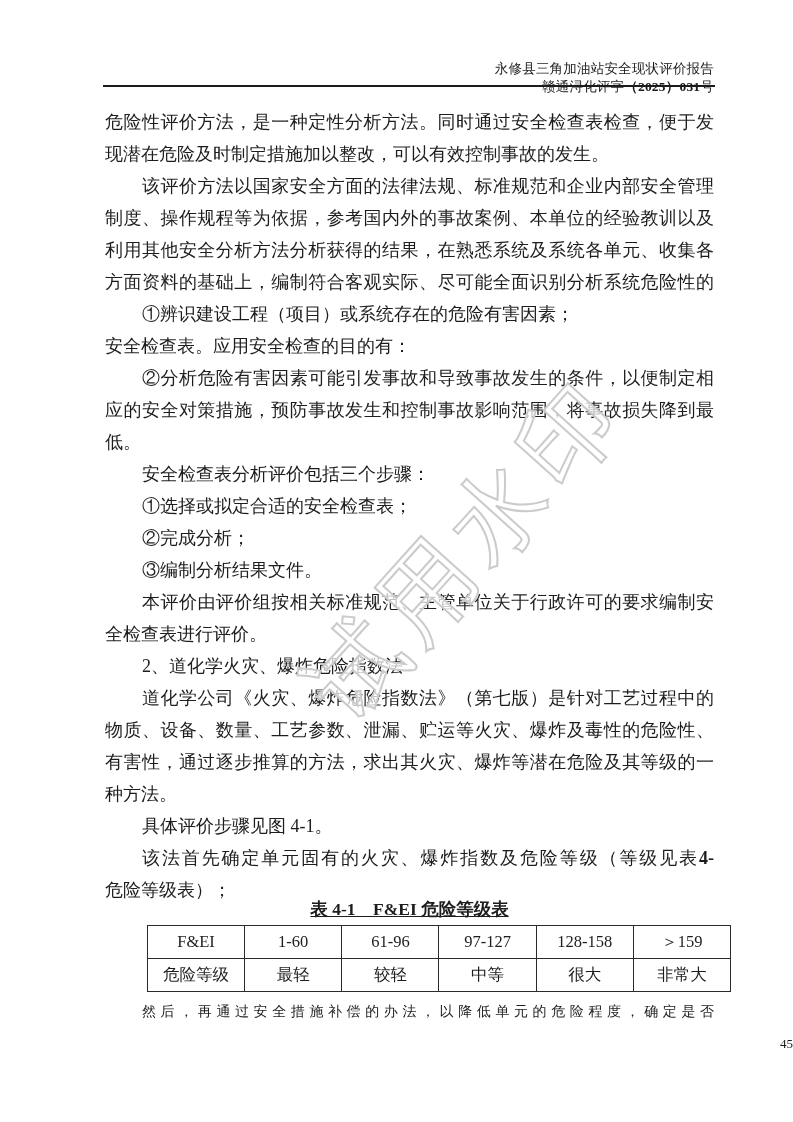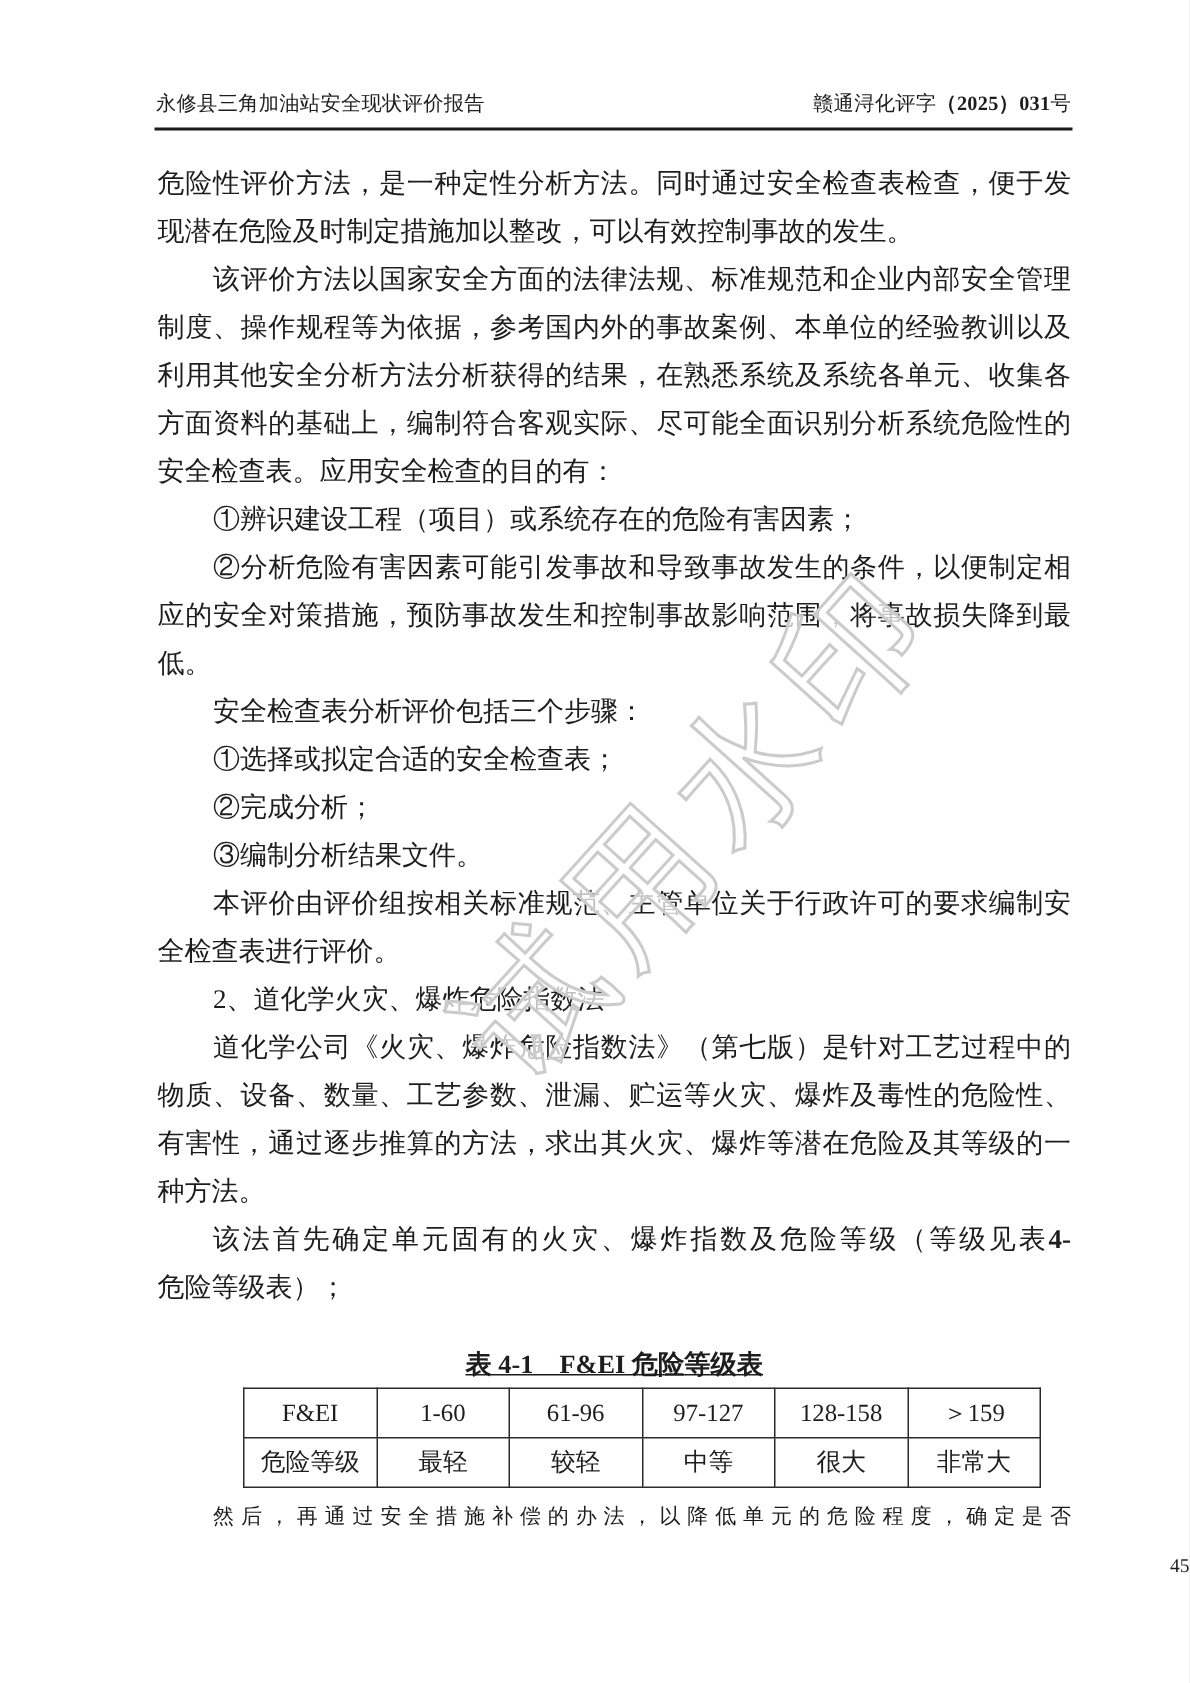--- a/index.html
+++ b/index.html
@@ -8,21 +8,21 @@
     width:793px;height:1122px;
     background:#ffffff;
     overflow:hidden;
     font-family:"Liberation Serif","DejaVu Serif",serif;
     color:#1d1d1d;
   }
   
   .header{
     position:absolute;left:104px;top:60px;width:610px;
     display:flex;justify-content:space-between;align-items:flex-end;
-    font-size:13.5px;letter-spacing:0.2px;
+    font-size:13.5px;letter-spacing:0.2px;flex-direction:column;
   }
   .header .b{font-weight:bold;}
   .header-rule{
     position:absolute;left:103px;top:85px;width:612px;height:0;
     border-top:2px solid #1b1b1b;
   }
   
   .body-text{
     position:absolute;left:105px;top:106px;width:609px;
     font-size:18px;line-height:32px;
@@ -33,21 +33,21 @@
   .line.fill{text-align:justify;text-align-last:justify;}
   .line .b{font-weight:bold;}
   
   .table-title{
     position:absolute;left:105px;top:897px;width:609px;
     text-align:center;font-weight:bold;font-size:17.5px;
     z-index:1;
     text-decoration:underline;
   }
   table.fei{
-    position:absolute;left:162px;top:925px;width:532px;
+    position:absolute;left:147px;top:925px;width:584px;
     border-collapse:collapse;table-layout:fixed;
     font-size:16.5px;text-align:center;
     z-index:1;
   }
   table.fei td{
     border:1.6px solid #2a2a2a;height:32px;padding:0;
   }
   .after-lines{
     position:absolute;left:105px;top:996px;width:609px;
     font-size:14px;line-height:32px;z-index:1;
@@ -84,36 +84,37 @@
 
   <div class="watermark">试用水印</div>
 
   <div class="body-text" id="body-lines">
       <div class="line fill"><span>危险性评价方法，是一种定性分析方法。同时通过安全检查表检查，便于发</span></div>
       <div class="line"><span>现潜在危险及时制定措施加以整改，可以有效控制事故的发生。</span></div>
       <div class="line indent fill"><span>该评价方法以国家安全方面的法律法规、标准规范和企业内部安全管理</span></div>
       <div class="line fill"><span>制度、操作规程等为依据，参考国内外的事故案例、本单位的经验教训以及</span></div>
       <div class="line fill"><span>利用其他安全分析方法分析获得的结果，在熟悉系统及系统各单元、收集各</span></div>
       <div class="line fill"><span>方面资料的基础上，编制符合客观实际、尽可能全面识别分析系统危险性的</span></div>
+      <div class="line indent"><span>①辨识建设工程（项目）或系统存在的危险有害因素；</span></div>
       <div class="line"><span>安全检查表。应用安全检查的目的有：</span></div>
-      <div class="line indent"><span>①辨识建设工程（项目）或系统存在的危险有害因素；</span></div>
       <div class="line indent fill"><span>②分析危险有害因素可能引发事故和导致事故发生的条件，以便制定相</span></div>
       <div class="line fill"><span>应的安全对策措施，预防事故发生和控制事故影响范围，将事故损失降到最</span></div>
       <div class="line"><span>低。</span></div>
       <div class="line indent"><span>安全检查表分析评价包括三个步骤：</span></div>
       <div class="line indent"><span>①选择或拟定合适的安全检查表；</span></div>
       <div class="line indent"><span>②完成分析；</span></div>
       <div class="line indent"><span>③编制分析结果文件。</span></div>
       <div class="line indent fill"><span>本评价由评价组按相关标准规范、主管单位关于行政许可的要求编制安</span></div>
       <div class="line"><span>全检查表进行评价。</span></div>
       <div class="line indent"><span>2、道化学火灾、爆炸危险指数法</span></div>
       <div class="line indent fill"><span>道化学公司《火灾、爆炸危险指数法》（第七版）是针对工艺过程中的</span></div>
       <div class="line fill"><span>物质、设备、数量、工艺参数、泄漏、贮运等火灾、爆炸及毒性的危险性、</span></div>
       <div class="line fill"><span>有害性，通过逐步推算的方法，求出其火灾、爆炸等潜在危险及其等级的一</span></div>
       <div class="line"><span>种方法。</span></div>
+      <div class="line indent"><span>具体评价步骤见图 4-1。</span></div>
       <div class="line indent fill"><span>该法首先确定单元固有的火灾、爆炸指数及危险等级（等级见表</span><span class="b">4-1F&amp;EI</span></div>
       <div class="line"><span>危险等级表）；</span></div>
     </div>
 
   <div class="table-title">表 4-1　F&amp;EI 危险等级表</div>
 
   <table class="fei">
     <tbody id="table-body">
         <tr>
           <td>F&amp;EI</td>

